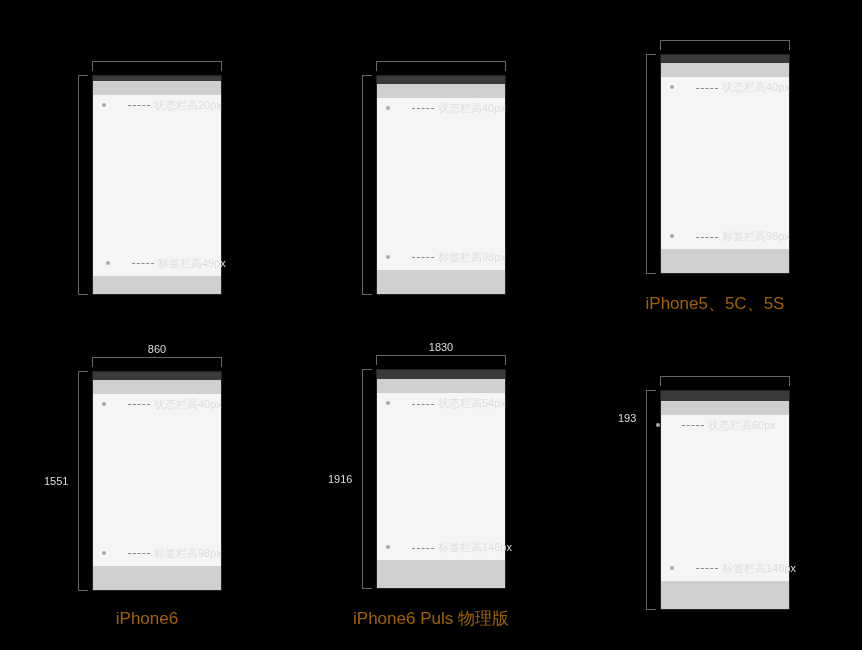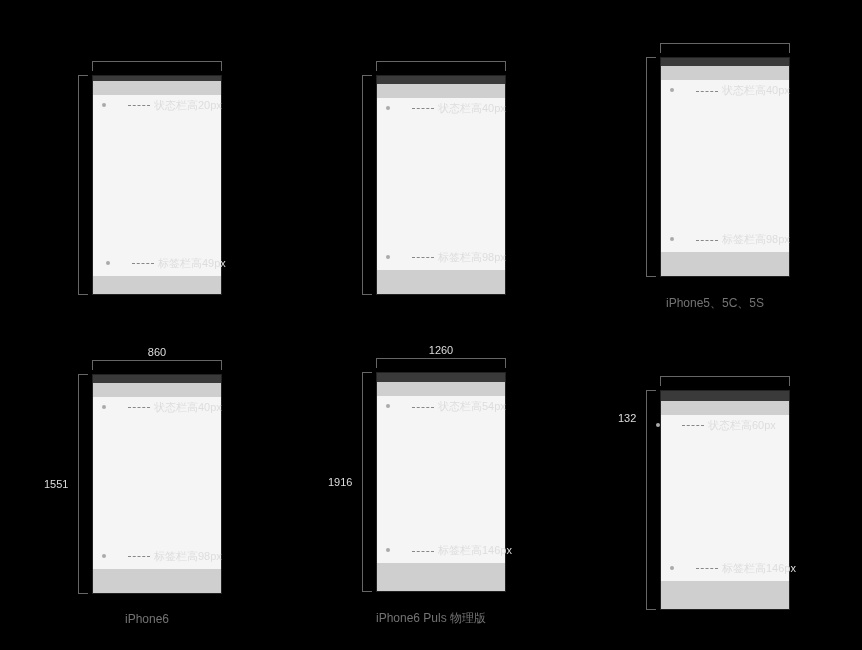--- a/index.html
+++ b/index.html
@@ -119,22 +119,22 @@
     position: absolute;
     left: -26px;
     top: 50%;
     transform: translateY(-50%);
   }
   .callout-inner {
     position: relative;
     padding-left: 0;
   }
   .caption {
-    color: #737373;
-    font-size: 12px;
+    color: #a16207;
+    font-size: 17px;
     margin-top: 18px;
     text-align: center;
   }
 </style>
 </head>
 <body>
 
 <div class="grid" id="grid">
     <div class="cell">
       <div class="phone-wrap">
@@ -188,38 +188,38 @@
           <div class="tabbar" style="height: 24px;"></div>
         </div>
         <div class="callout" style="left: 36px; top: 26px;"><span class="callout-inner"><span class="dot"></span><span class="lead"></span><span>状态栏高40px</span></span></div>
         <div class="callout" style="left: 36px; bottom: 30px;"><span class="callout-inner"><span class="dot"></span><span class="lead"></span><span>标签栏高98px</span></span></div>
       </div>
       <div class="caption">iPhone6</div>
     </div>
     <div class="cell">
       <div class="phone-wrap">
         <div class="ruler-top"></div>
-        <div class="ruler-top-label">1260</div>
+        <div class="ruler-top-label">1830</div>
         <div class="ruler-left"></div>
         <div class="ruler-left-label">1916</div>
         <div class="phone">
           <div class="statusbar" style="height: 9px;"></div>
           <div class="navbar" style="top: 9px;"></div>
           <div class="tabbar" style="height: 28px;"></div>
         </div>
         <div class="callout" style="left: 36px; top: 27px;"><span class="callout-inner"><span class="dot"></span><span class="lead"></span><span>状态栏高54px</span></span></div>
         <div class="callout" style="left: 36px; bottom: 34px;"><span class="callout-inner"><span class="dot"></span><span class="lead"></span><span>标签栏高146px</span></span></div>
       </div>
       <div class="caption">iPhone6 Puls 物理版</div>
     </div>
     <div class="cell">
       <div class="phone-wrap">
         <div class="ruler-top"></div>
         <div class="ruler-left"></div>
-        <div class="ruler-left-label" style="top: 22px; left: -42px; transform: none;">132</div>
+        <div class="ruler-left-label" style="top: 22px; left: -42px; transform: none;">193</div>
         <div class="phone">
           <div class="statusbar" style="height: 10px;"></div>
           <div class="navbar" style="top: 10px;"></div>
           <div class="tabbar" style="height: 28px;"></div>
         </div>
         <div class="callout" style="left: 22px; top: 28px;"><span class="callout-inner"><span class="dot"></span><span class="lead"></span><span>状态栏高60px</span></span></div>
         <div class="callout" style="left: 36px; bottom: 34px;"><span class="callout-inner"><span class="dot"></span><span class="lead"></span><span>标签栏高146px</span></span></div>
       </div>
     </div>
   </div>

